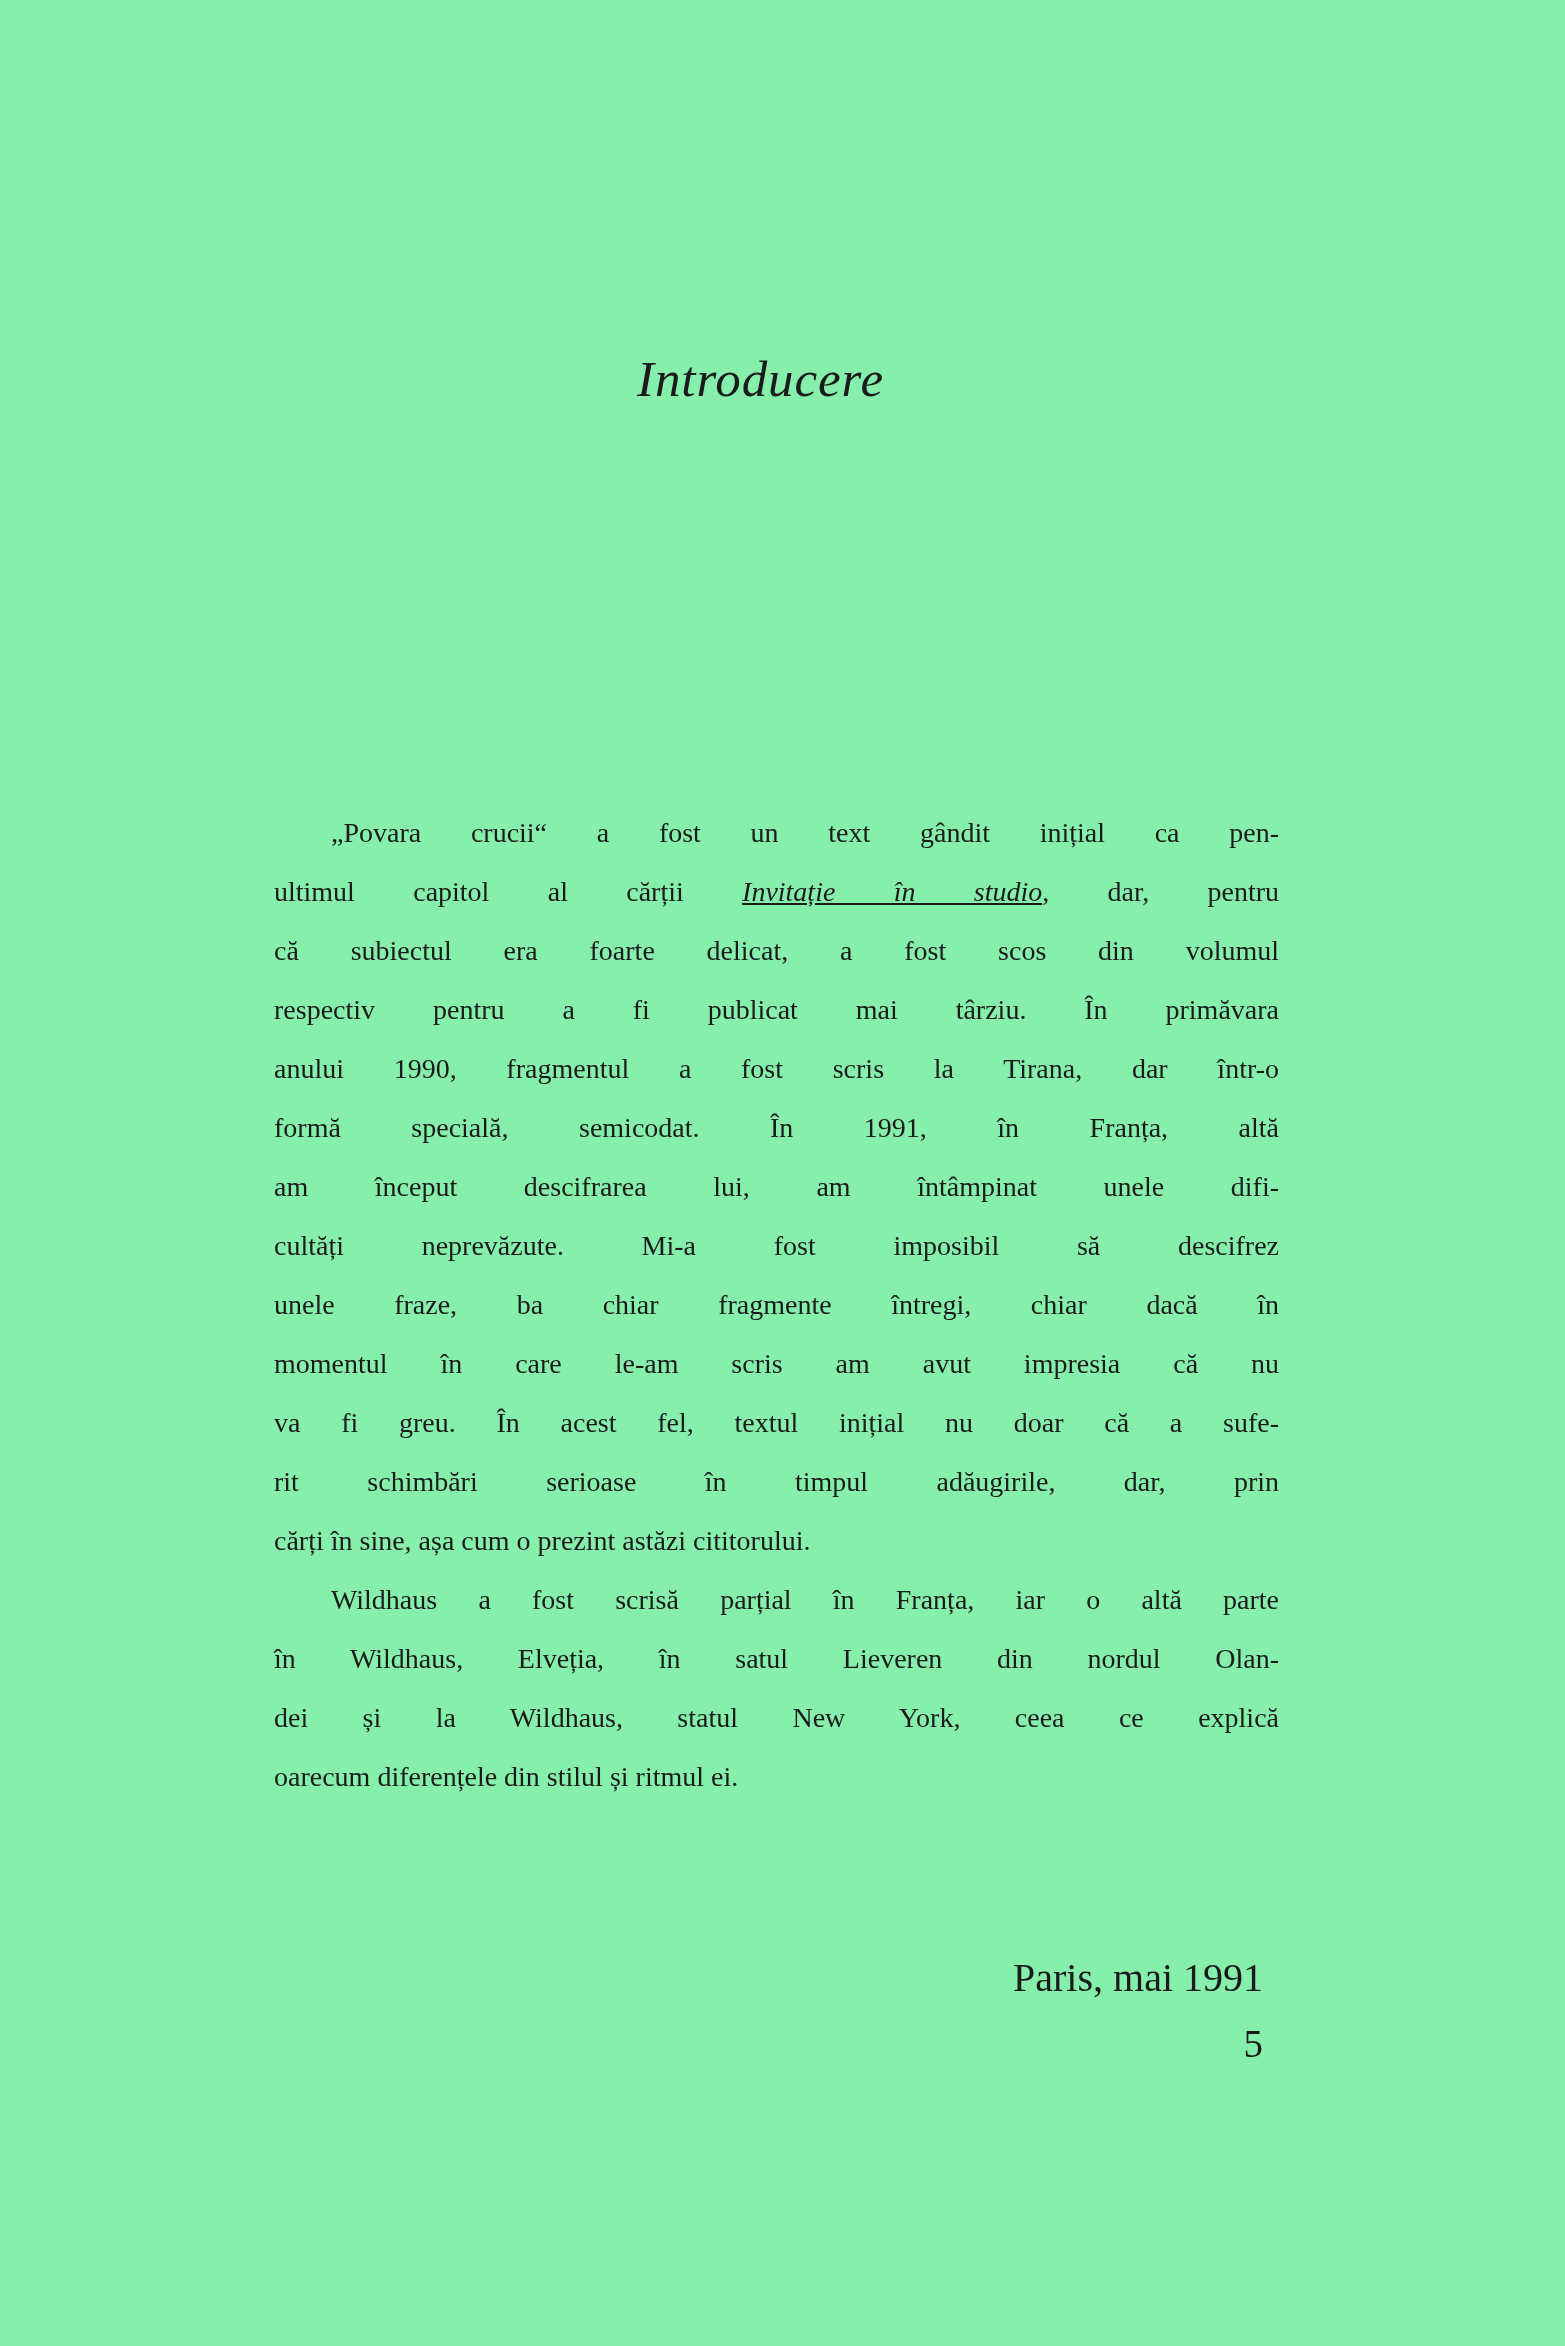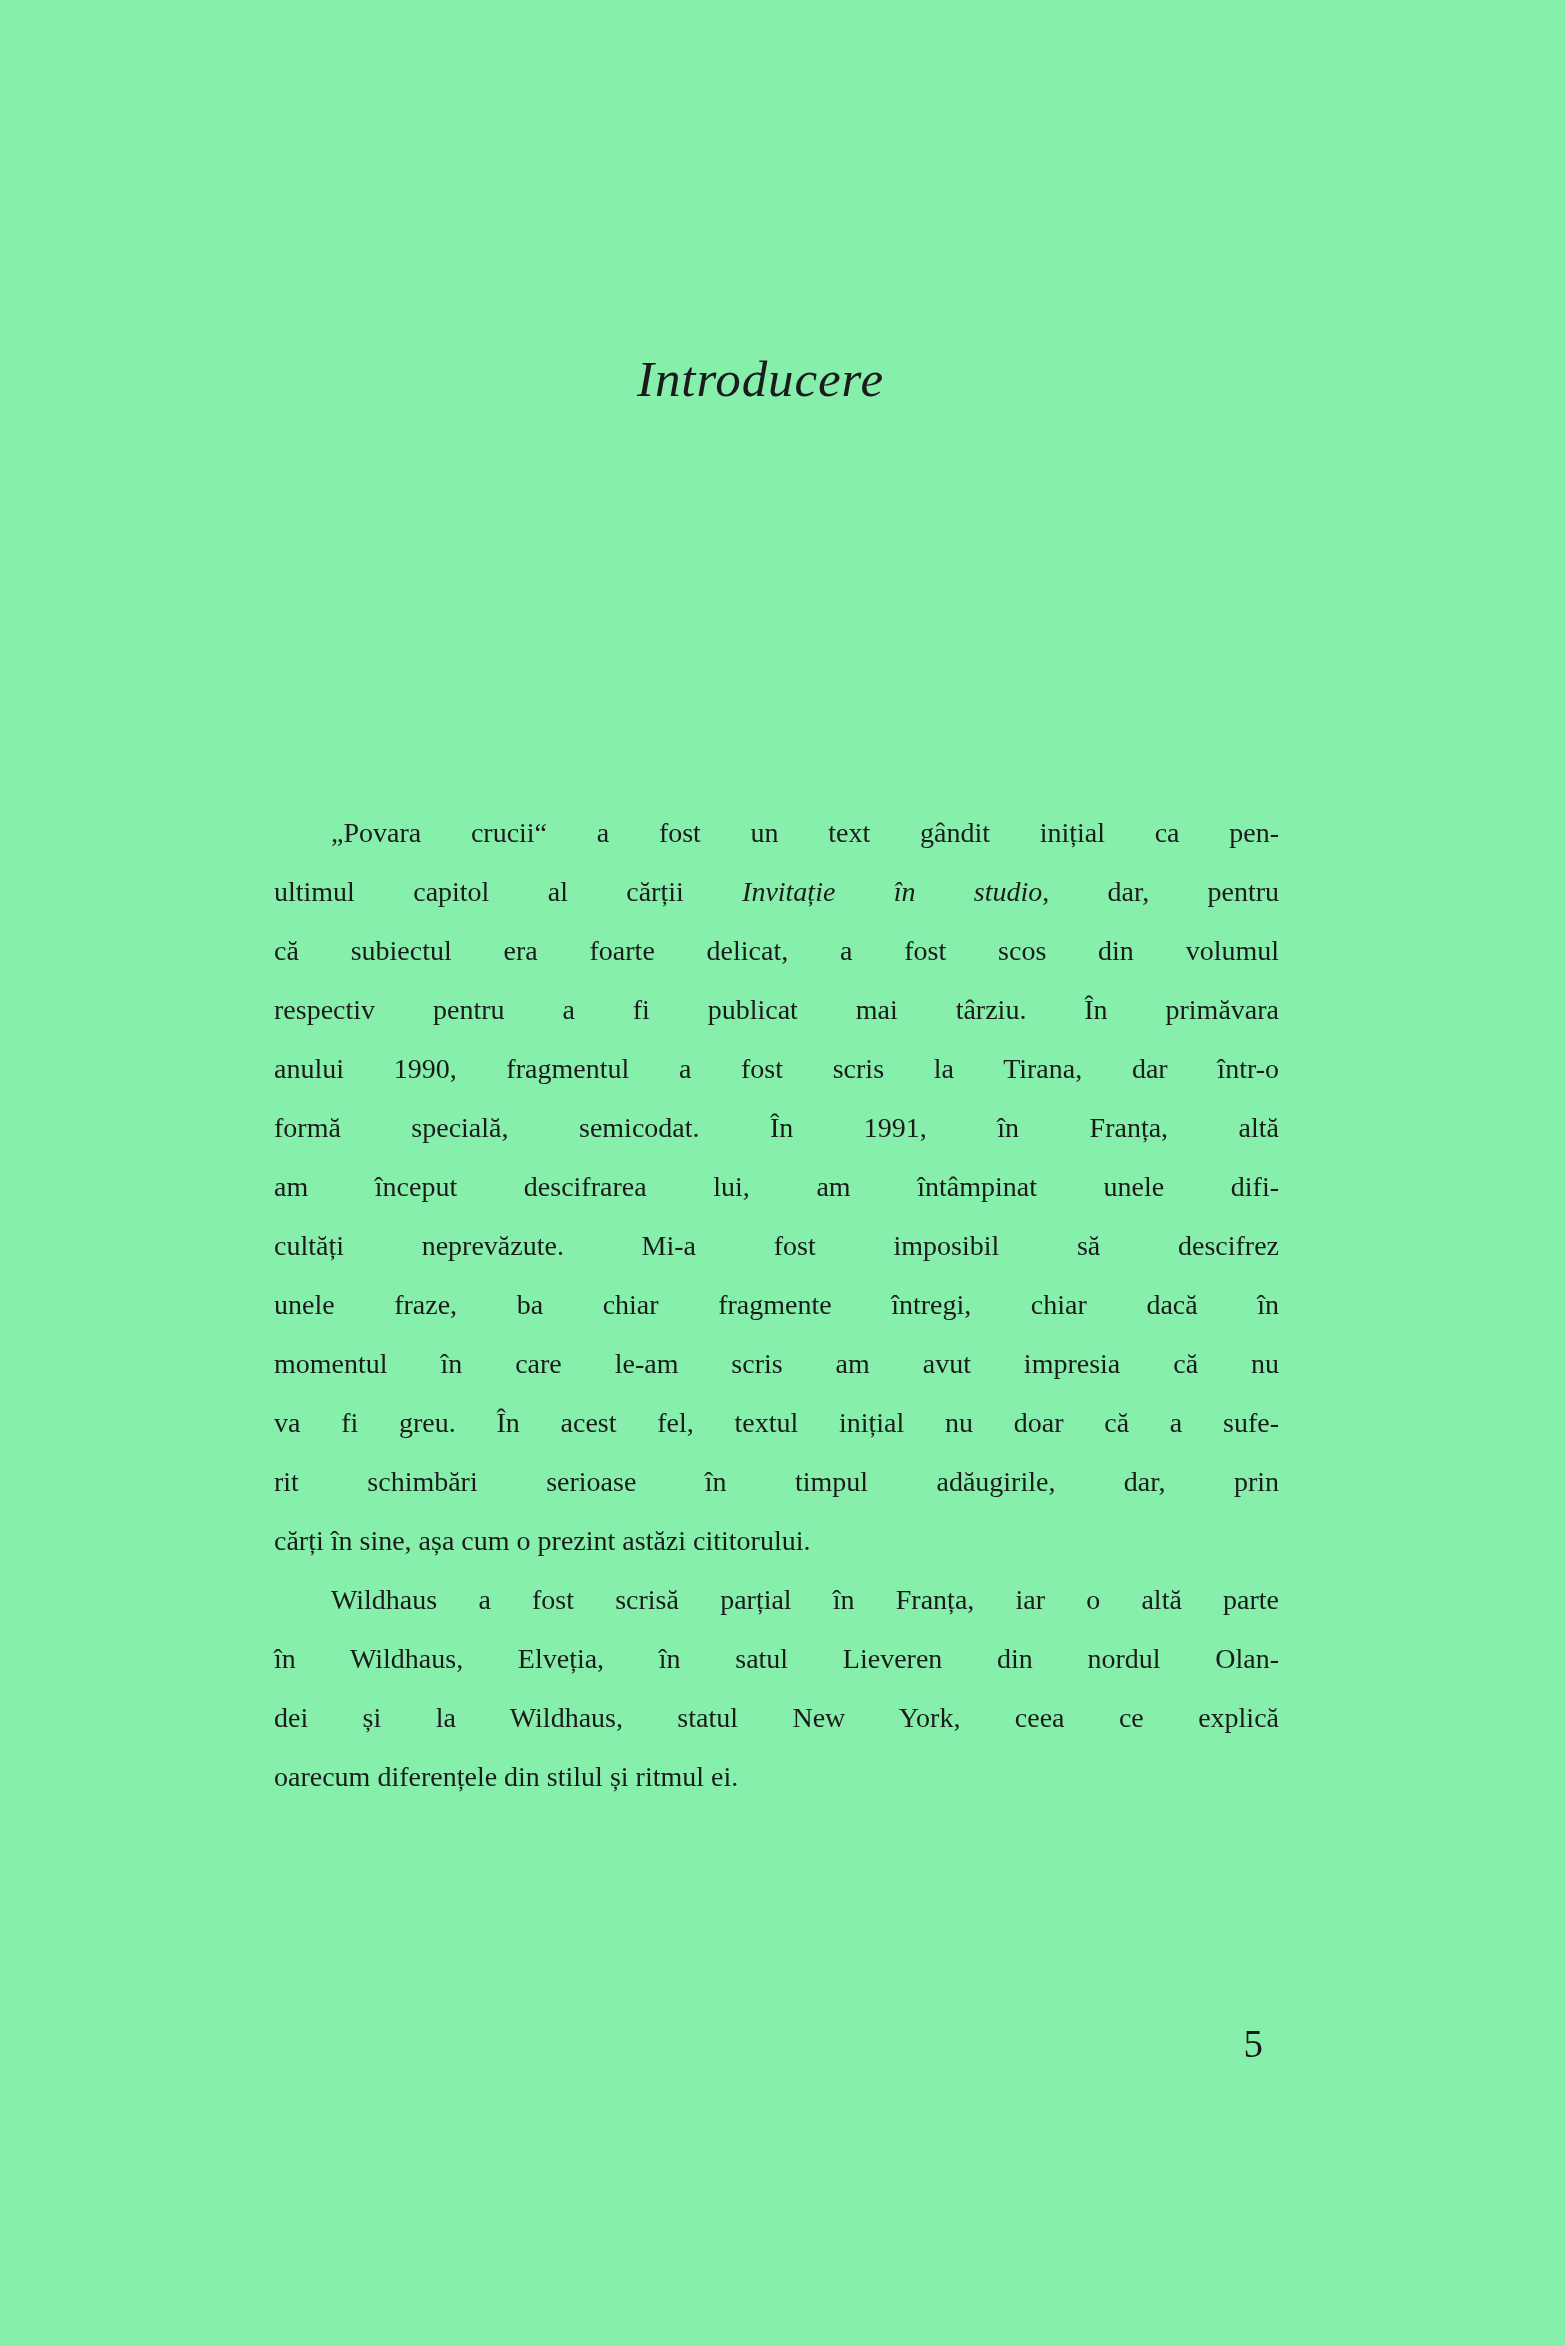--- a/index.html
+++ b/index.html
@@ -43,20 +43,21 @@
     white-space: normal;
   }
   .text-line.first {
     text-indent: 57px;
   }
   .text-line.last {
     text-align-last: left;
   }
   .italic {
     font-style: italic;
+    text-decoration: underline;
   }
   .signature {
     position: absolute;
     left: 258px;
     top: 1948px;
     width: 1005px;
     text-align: right;
     font-size: 40px;
     line-height: 59px;
   }
@@ -93,16 +94,17 @@
         <div class="text-line last"><span>cărți în sine, așa cum o prezint astăzi cititorului.</span></div>
       </div>
       <div>
         <div class="text-line first"><span>Wildhaus a fost scrisă parțial în Franța, iar o altă parte</span></div>
         <div class="text-line"><span>în Wildhaus, Elveția, în satul Lieveren din nordul Olan-</span></div>
         <div class="text-line"><span>dei și la Wildhaus, statul New York, ceea ce explică</span></div>
         <div class="text-line last"><span>oarecum diferențele din stilul și ritmul ei.</span></div>
       </div>
     </div>
 
+  <div class="signature">Paris, mai 1991</div>
 
   <div class="page-number">5</div>
 </div>
 
 
 </body></html>

